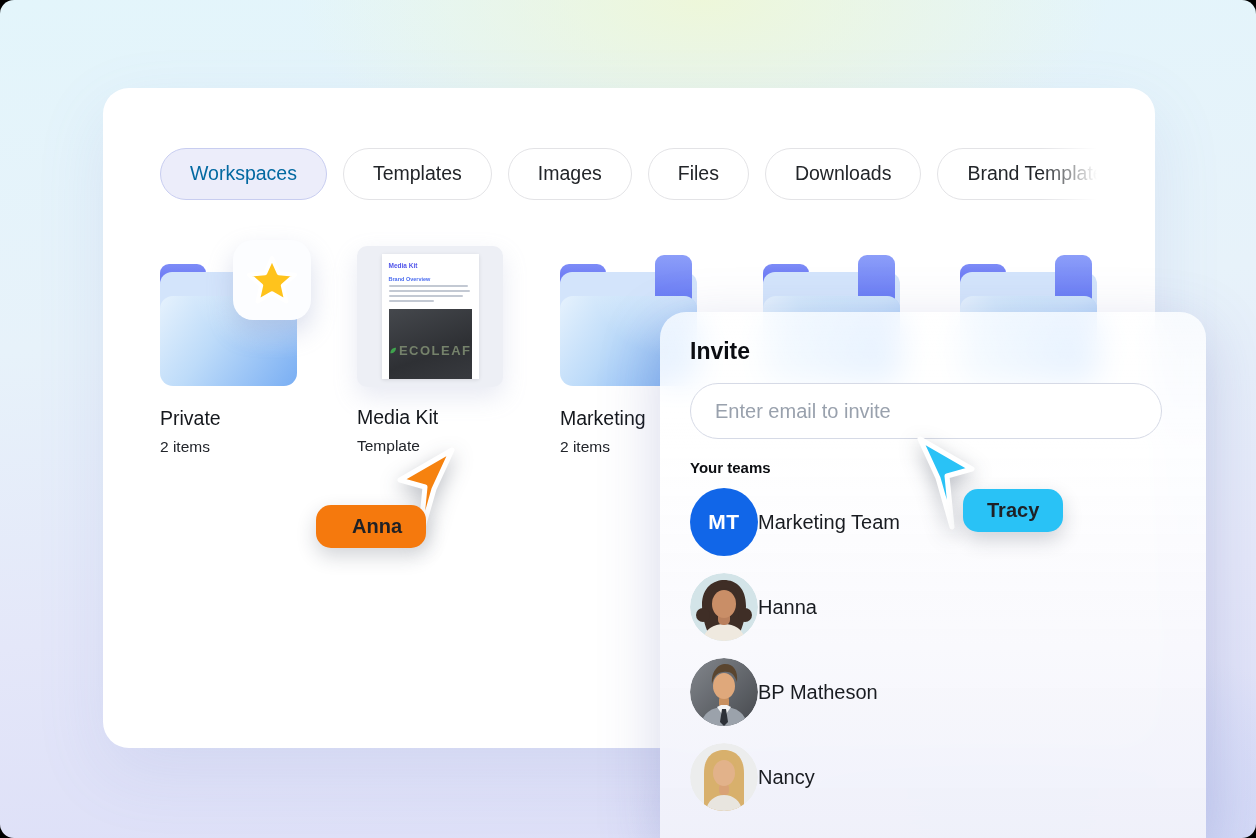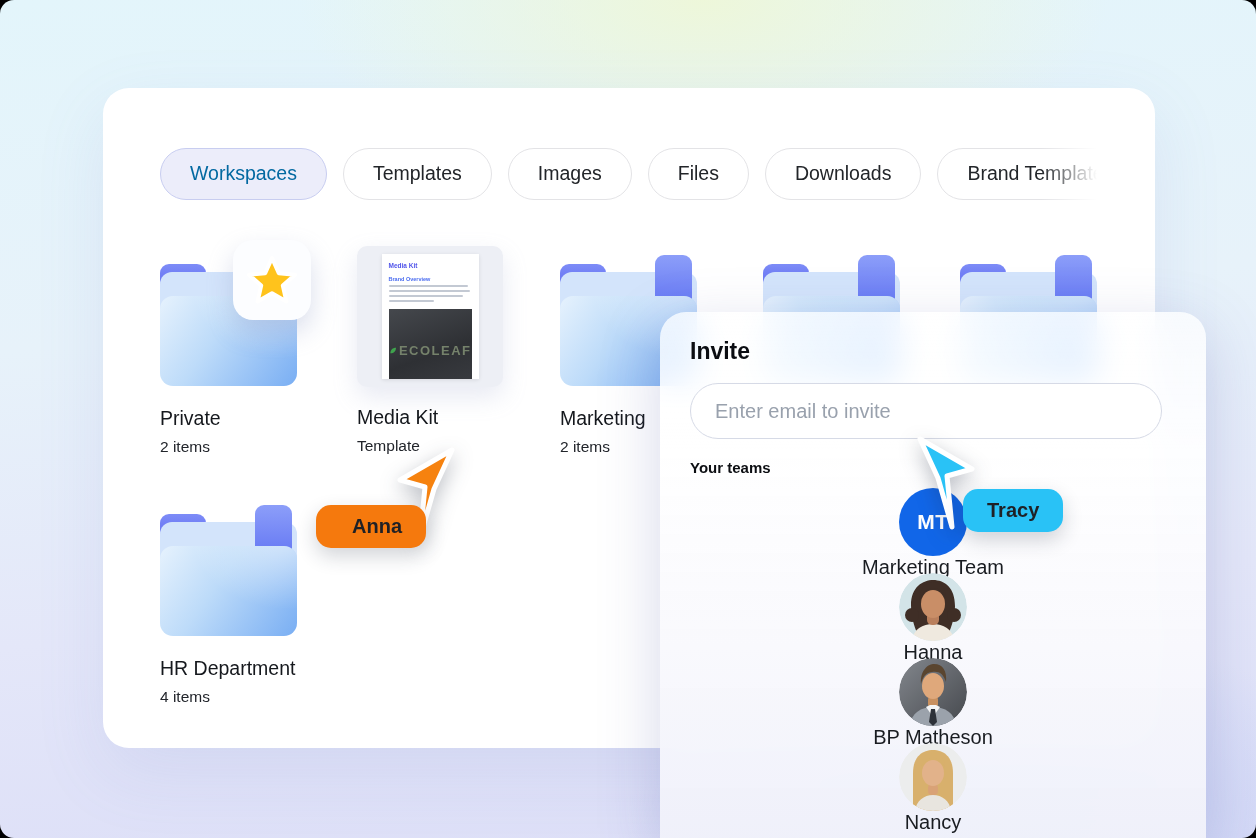--- a/index.html
+++ b/index.html
@@ -93,21 +93,21 @@
   .invite-title { font-size:23px; font-weight:700; color:#0b0d12; }
   .invite-input {
     margin-top:18px; width:472px; height:56px; border-radius:28px;
     border:1.5px solid #d6dae6; background:#fff; outline:none;
     padding:0 24px; font-size:20px; color:#30343c;
     font-family:"Liberation Sans", sans-serif;
   }
   .invite-input::placeholder { color:#99a1ad; }
   .teams-heading { margin-top:20px; font-size:15px; font-weight:700; color:#0c0e12; }
   .team-list { margin-top:12px; }
-  .member-row { display:flex; align-items:center; height:68px; margin-bottom:17px; cursor:pointer;flex-direction:column; }
+  .member-row { display:flex; align-items:center; height:68px; margin-bottom:17px; cursor:pointer; }
   .avatar { width:68px; height:68px; border-radius:50%; overflow:hidden; flex:0 0 auto; }
   .avatar svg { display:block; }
   .avatar-initials {
     width:68px; height:68px; border-radius:50%; background:#1166e8; flex:0 0 auto;
     display:flex; align-items:center; justify-content:center;
     color:#fff; font-size:21px; font-weight:700; letter-spacing:0.5px;
   }
   .member-name { font-size:20px; font-weight:500; color:#191c21; }
 
   
@@ -197,30 +197,20 @@
   </div>
   <div class="tile" style="left:960px; top:255px;">
     <div class="folder">
       <div class="f-tab"></div>
         <div class="f-back"></div>
         <div class="f-mark"></div>
         <div class="f-front"></div>
     </div>
   </div>
 
-  <div class="tile" style="left:160px; top:505px;">
-    <div class="folder">
-      <div class="f-tab"></div>
-        <div class="f-back"></div>
-        <div class="f-mark"></div>
-        <div class="f-front"></div>
-    </div>
-    <div class="tile-name">HR Department</div>
-    <div class="tile-meta">4 items</div>
-  </div>
 
   <div class="invite-panel">
     <div class="invite-title">Invite</div>
     <input class="invite-input" type="text" placeholder="Enter email to invite" style="">
     <div class="teams-heading">Your teams</div>
 
     <div class="team-list">
 
       <div class="member-row">
         <div class="avatar-initials">MT</div>

